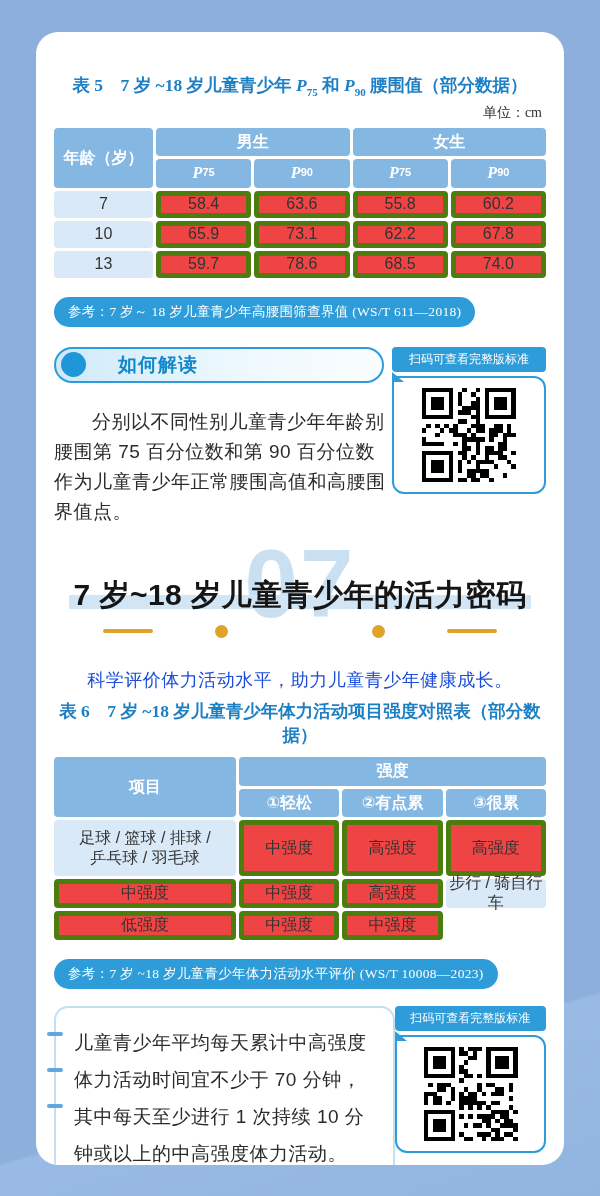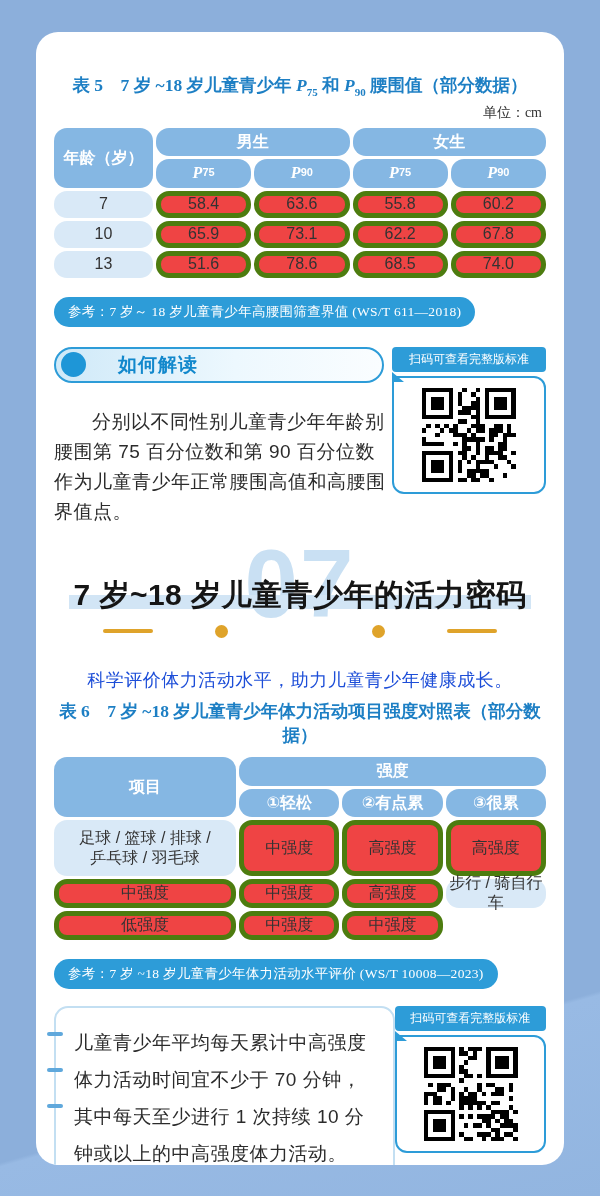--- a/index.html
+++ b/index.html
@@ -30,21 +30,21 @@
     color:#1D7FC4; font-weight:bold; font-size:17.5px;
     text-align:center; margin-top:15px;
   }
   .caption i { font-style:italic; }
   sub { font-size:11px; }
   .unit { text-align:right; font-size:14px; color:#333; margin:6px 4px 6px 0;
     font-family:"Liberation Serif","DejaVu Serif",serif; }
   
   .grid-table { display:grid; gap:3px; width:100%; }
   .cell { display:flex; align-items:center; justify-content:center; text-align:center;
-    font-size:16px; color:#333; border-radius:13px; line-height:1.25; }
+    font-size:16px; color:#333; border-radius:4px; line-height:1.25; }
   .cell.th { background:#85B7E3; color:#fff; font-weight:bold; }
   .cell.th .pser { font-family:"Liberation Serif","DejaVu Serif",serif; font-style:italic; font-weight:bold; }
   .cell.lab { background:#D9E9F7; color:#333; }
   .cell.val { background:#ef4444; border:5px solid #4d7c0f; }
   .t5 { grid-template-columns:99px 1fr 1fr 1fr 1fr; grid-template-rows:28px 29px 27px 27px 27px; }
   .t5 .h-age { grid-row:1/3; grid-column:1; }
   .t5 .h-boys { grid-column:2/4; }
   .t5 .h-girls { grid-column:4/6; }
   .t6 { grid-template-columns:182px 1fr 1fr 1fr; grid-template-rows:29px 28px 56px 29px 29px; margin-top:10px; }
   .t6 .h-item { grid-row:1/3; grid-column:1; }
@@ -134,21 +134,21 @@
     <div class="cell val">55.8</div>
     <div class="cell val">60.2</div>
 
     <div class="cell lab">10</div>
     <div class="cell val">65.9</div>
     <div class="cell val">73.1</div>
     <div class="cell val">62.2</div>
     <div class="cell val">67.8</div>
 
     <div class="cell lab">13</div>
-    <div class="cell val">51.6</div>
+    <div class="cell val">59.7</div>
     <div class="cell val">78.6</div>
     <div class="cell val">68.5</div>
     <div class="cell val">74.0</div>
   </div>
 
   <div class="ref">参考：7 岁～ 18 岁儿童青少年高腰围筛查界值 (WS/T 611—2018)</div>
 
   
   <div class="row2">
     <div class="row2-left">

